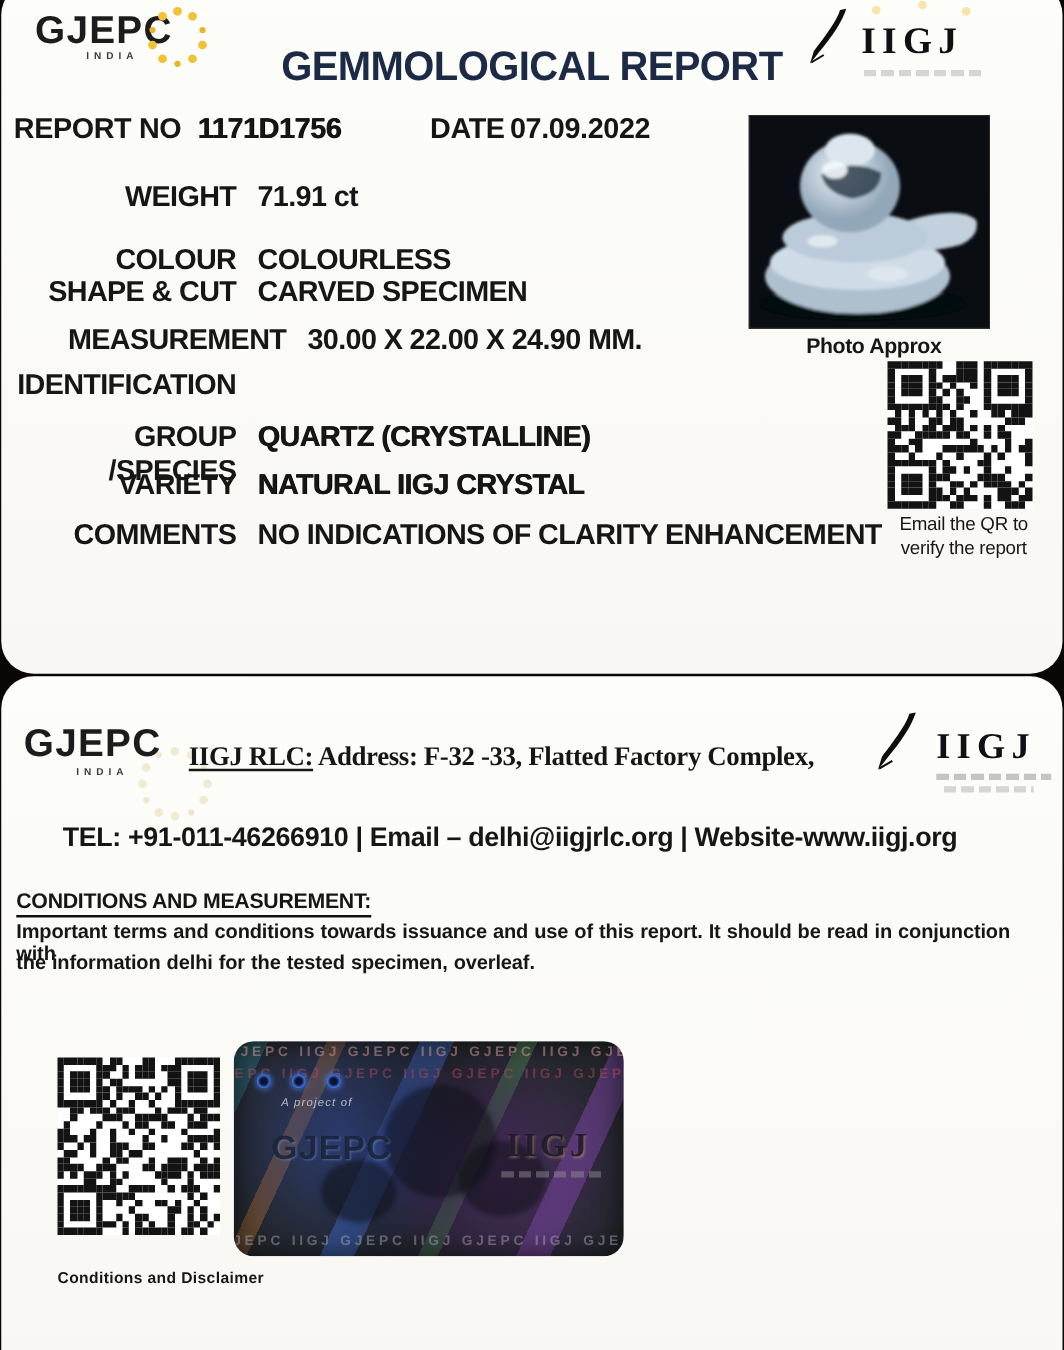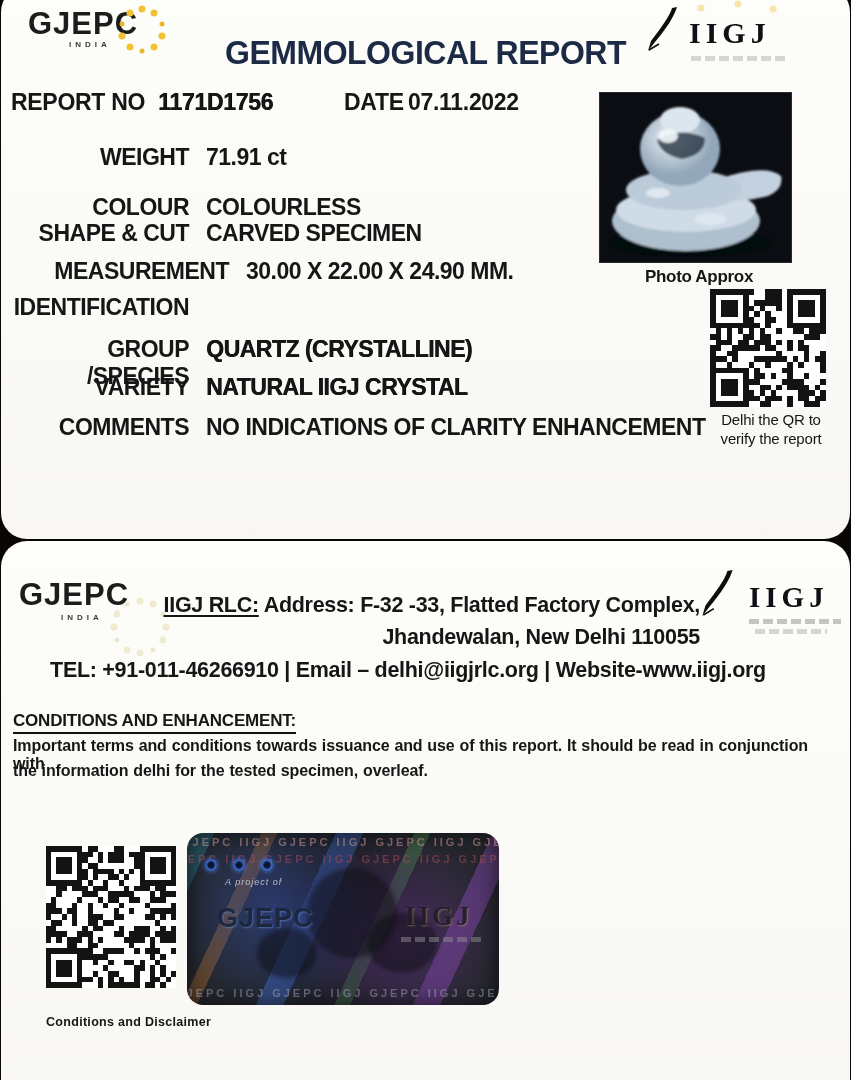--- a/index.html
+++ b/index.html
@@ -37,22 +37,22 @@
   
   .qr{display:grid;background:#fff;position:absolute;}
   .qr div{background:transparent;}
   .qr div.qm{background:#131313;}
   #qr-top{left:709px;top:289px;width:116px;height:118px;}
   #qr-caption{position:absolute;left:700px;top:410px;width:140px;text-align:center;
     font-size:15px;line-height:19px;letter-spacing:-.2px;}
   #qr-bottom{left:45px;top:305px;width:130px;height:142px;} 
 
   
-  .addr{position:absolute;left:150px;right:150px;text-align:right;font-weight:700;
-    font-size:21.5px;letter-spacing:-.3px;}
+  .addr{position:absolute;left:150px;right:150px;text-align:left;font-weight:700;
+    font-size:21.5px;letter-spacing:-.3px;font-family:Liberation Serif, serif;}
   #address-label{text-decoration:underline;text-underline-offset:3px;text-decoration-thickness:2px;}
   #contact-line{position:absolute;left:20px;right:55px;top:117px;text-align:center;
     font-weight:700;font-size:21.5px;letter-spacing:-.3px;}
   #disclaimer-heading{position:absolute;left:12px;top:170px;font-size:17px;font-weight:700;
     letter-spacing:-.2px;border-bottom:2px solid #111;padding-bottom:1px;}
   .disc-line{position:absolute;left:12px;right:8px;font-size:16px;font-weight:700;
     letter-spacing:-.1px;word-spacing:.5px;}
   #footer-note{position:absolute;left:45px;top:474px;font-size:12.5px;font-weight:700;letter-spacing:.3px;}
 
   
@@ -120,21 +120,21 @@
     <div class="dot" style="left:737px;top:18px;opacity:.4;"></div>
     <div class="dot" style="left:772px;top:23px;opacity:.4;"></div>
   </div>
 
   <div id="report-title">GEMMOLOGICAL REPORT</div>
 
   <div>
     <span class="hdr" style="left:10px;">REPORT NO</span>
     <span class="hdr xbold" style="left:157px;">1171D1756</span>
     <span class="hdr" style="left:343px;">DATE</span>
-    <span class="hdr" style="left:407px;">07.11.2022</span>
+    <span class="hdr" style="left:407px;">07.09.2022</span>
   </div>
 
   <div class="frow" style="top:158px;">
     <span class="flabel">WEIGHT</span>
     <span class="fvalue">71.91 ct</span>
   </div>
   <div class="frow" style="top:208px;">
     <span class="flabel">COLOUR</span>
     <span class="fvalue">COLOURLESS</span>
   </div>
@@ -628,21 +628,21 @@
       <div></div>
       <div class="qm"></div>
       <div></div>
       <div></div>
       <div class="qm"></div>
       <div class="qm"></div>
       <div class="qm"></div>
       <div></div>
     </div>
   <div id="qr-caption" style="top:424px;">
-    <div>Delhi the QR to</div>
+    <div>Email the QR to</div>
     <div>verify the report</div>
   </div>
 </div>
 
 <div class="card" id="bottom-card">
 
   <div>
     <div class="gjepc-word" style="left:18px;top:36px;">GJEPC</div>
     <div class="gjepc-india" style="left:60px;top:72px;">INDIA</div>
     <div id="gdots-bottom" class="faint-dots" style="position:absolute;left:0;top:0;">
@@ -668,24 +668,23 @@
     </svg>
     <div class="iigj-word" style="position:absolute;left:748px;top:40px;font-size:29px;">IIGJ</div>
     <div class="illegible" style="position:absolute;left:748px;top:78px;width:92px;"></div>
     <div class="illegible" style="position:absolute;left:754px;top:88px;width:72px;opacity:.35;"></div>
   </div>
 
   <div class="addr" style="top:52px;">
     <span id="address-label">IIGJ RLC:</span>
     <span>Address: F-32 -33, Flatted Factory Complex,</span>
   </div>
-  <div class="addr" style="top:84px;">Jhandewalan, New Delhi 110055</div>
   <div id="contact-line">TEL: +91-011-46266910 | Email – delhi@iigjrlc.org | Website-www.iigj.org</div>
 
-  <div id="disclaimer-heading">CONDITIONS AND ENHANCEMENT:</div>
+  <div id="disclaimer-heading">CONDITIONS AND MEASUREMENT:</div>
   <div class="disc-line" style="top:196px;">Important terms and conditions towards issuance and use of this report. It should be read in conjunction with</div>
   <div class="disc-line" style="top:221px;">the information delhi for the tested specimen, overleaf.</div>
 
   <div class="qr" id="qr-bottom" style="grid-template-columns: repeat(25, 1fr); grid-template-rows: repeat(25, 1fr);">
       <div class="qm"></div>
       <div class="qm"></div>
       <div class="qm"></div>
       <div class="qm"></div>
       <div class="qm"></div>
       <div class="qm"></div>

